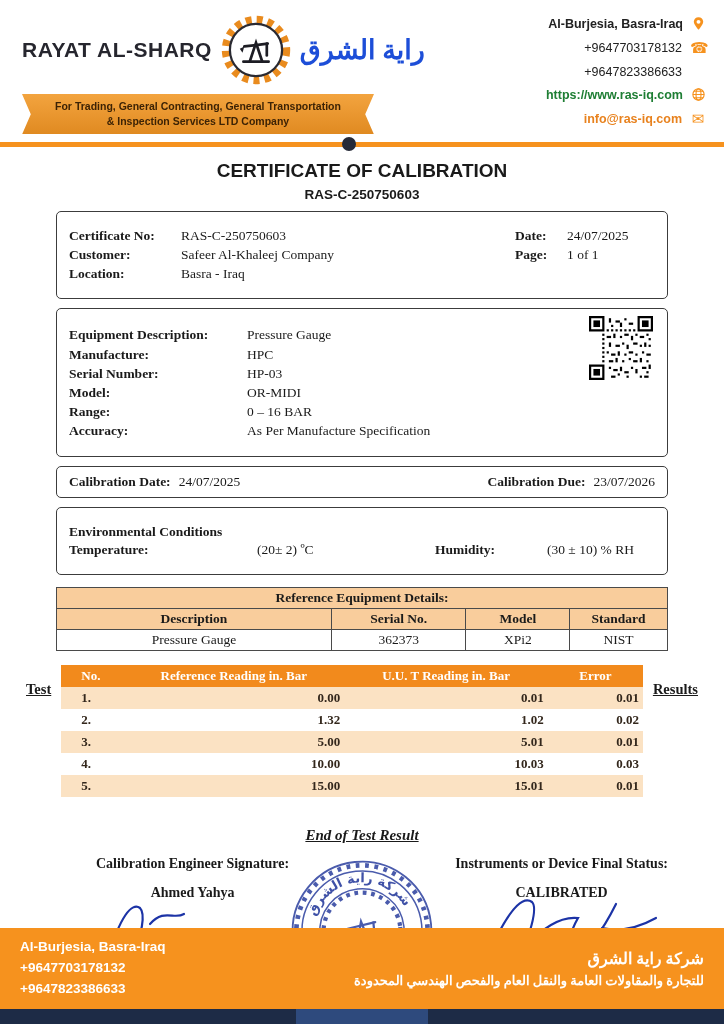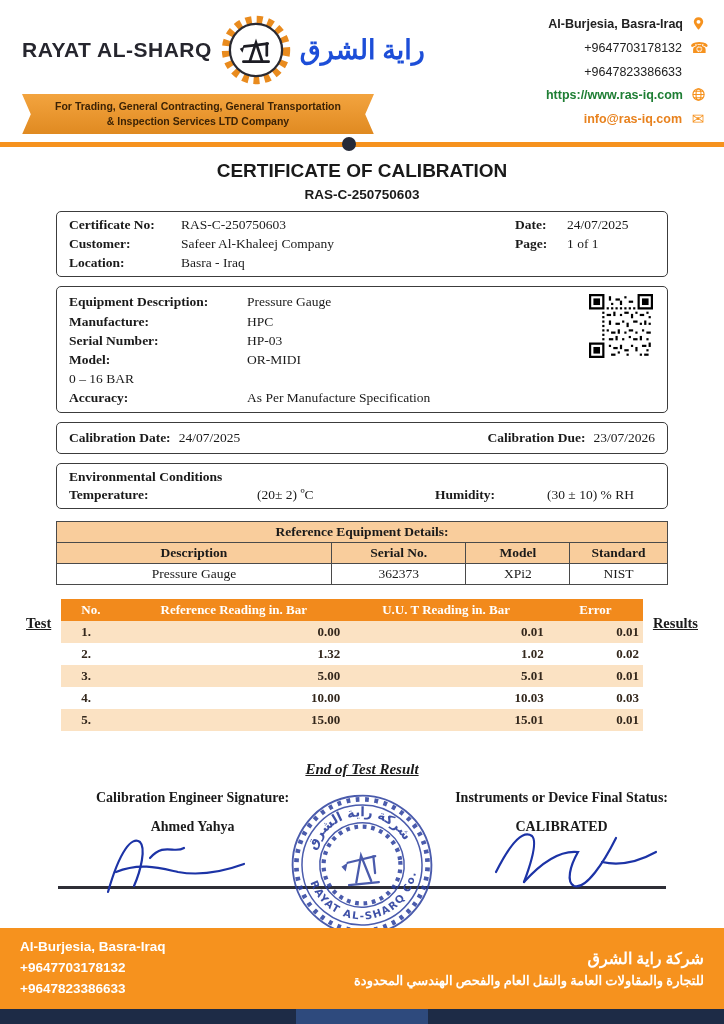--- a/index.html
+++ b/index.html
@@ -34,21 +34,21 @@
   .mini-icon { width:15px; height:15px; display:block; }
 
   .divider { height:5px; background:#f6921e; position:relative; margin-top:4px; }
   .divider-dot { position:absolute; left:342px; top:-5px; width:14px; height:14px; border-radius:50%; background:#262a38; }
 
   
   .title { text-align:center; font-family:"Liberation Sans",sans-serif; font-weight:bold; font-size:19px; margin-top:13px; }
   .subtitle { text-align:center; font-family:"Liberation Sans",sans-serif; font-weight:bold; font-size:13.5px; margin-top:5px; }
 
   
-  .box { width:612px; margin:9px auto 0; border:1.5px solid #3c3c3c; border-radius:5px; padding:5px 12px; font-size:13.5px; }
+  .box { width:612px; margin:9px auto 0; border:1.5px solid #3c3c3c; border-radius:5px; padding:16px 12px; font-size:13.5px; }
   .lbl { font-weight:bold; }
   .cert-grid { display:grid; grid-template-columns:112px 1fr 52px 88px; row-gap:3px; }
   .equip-box { position:relative; }
   .equip-row { display:flex; line-height:1.42; }
   .equip-row .lbl { width:178px; flex:none; }
   .status-group { margin-left:auto; display:flex; gap:6px; padding-right:2px; }
   .qr { position:absolute; top:7px; right:14px; width:64px; height:64px; }
   .calib-box { display:flex; justify-content:space-between; padding-top:7px; padding-bottom:7px; }
   .pair { display:flex; gap:8px; }
   .env-grid { display:grid; grid-template-columns:188px 178px 112px 1fr; margin-top:2px; }
@@ -187,20 +187,21 @@
     </div>
     <div class="equip-row">
       <span class="lbl">Serial Number:</span>
       <span>HP-03</span>
     </div>
     <div class="equip-row">
       <span class="lbl">Model:</span>
       <span>OR-MIDI</span>
     </div>
     <div class="equip-row">
+      <span class="lbl">Range:</span>
       <span>0 – 16 BAR</span>
     </div>
     <div class="equip-row">
       <span class="lbl">Accuracy:</span>
       <span>As Per Manufacture Specification</span>
     </div>
     <svg class="qr" viewBox="0 0 29 29">
       <rect width="29" height="29" fill="#fff"></rect>
       <g fill="#000">
         <path fill-rule="evenodd" d="M0,0h7v7h-7z M1,1v5h5v-5z"></path>

